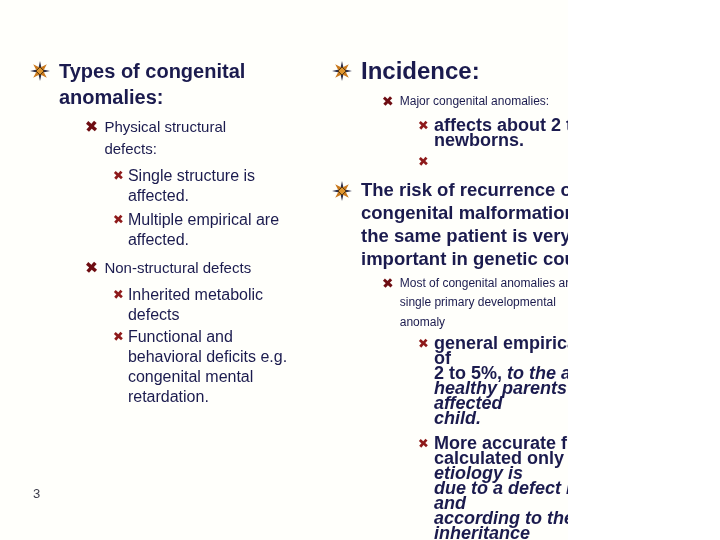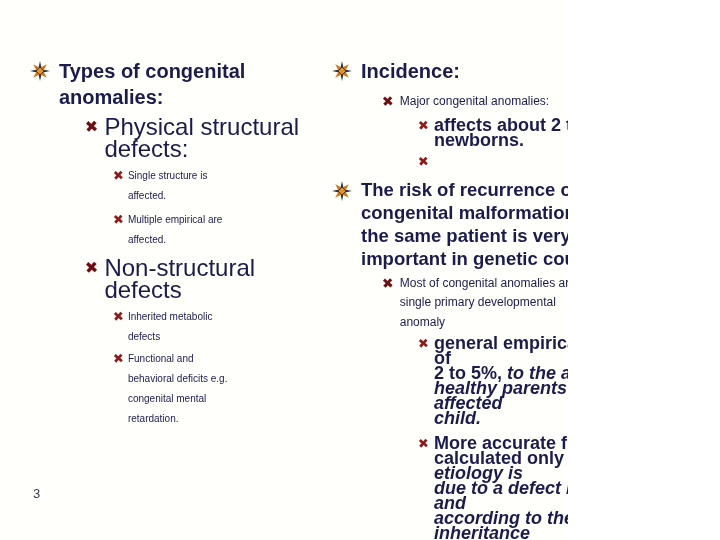--- a/index.html
+++ b/index.html
@@ -20,27 +20,27 @@
   .txt{white-space:pre-line;}
   .star{flex:none; width:20px; height:20px; margin-right:9px; margin-top:3px;}
   .cross{
     flex:none; font-family:"DejaVu Sans",sans-serif; font-weight:bold;
     transform:rotate(-4deg);
   }
   
   .l-title .txt{font-size:20px; font-weight:bold; line-height:26px;}
   .l2L{margin-left:55px; margin-top:6px;}
   .l2L .cross{font-size:16px; color:var(--cross-level2); line-height:22px; margin-right:6px;}
-  .l2L .txt{font-size:24px; line-height:22px;}
+  .l2L .txt{font-size:15px; line-height:22px;}
   .l3L{margin-left:83px;}
   .l3L .cross{font-size:13px; color:var(--cross-level3); line-height:20px; margin-right:4px;}
-  .l3L .txt{font-size:10px; line-height:20px;}
+  .l3L .txt{font-size:16px; line-height:20px;}
   .mt6{margin-top:6px;} .mt4{margin-top:4px;} .mt7{margin-top:7px;} .mt2{margin-top:2px;}
   
-  .r-title .txt{font-size:20px; font-weight:bold; line-height:26px;}
+  .r-title .txt{font-size:24px; font-weight:bold; line-height:26px;}
   .l2R{margin-left:50px; margin-top:8px;}
   .l2R .cross{font-size:14px; color:var(--cross-level2); line-height:19.5px; margin-right:6px;}
   .l2R .txt{font-size:12px; line-height:19.5px;}
   .l3R{margin-left:86px; margin-top:6px;}
   .l3R .cross{font-size:13px; color:var(--cross-level3); line-height:16px; margin-right:5px;}
   .l3R .txt{font-size:18px; font-weight:bold; line-height:15px;}
   .para{margin-top:8px;font-weight:bold;}
   .para .txt{font-size:18.5px; line-height:23px;}
   .l2R.tight{margin-top:4px;}
   .l3R.tight{margin-top:4px;}

